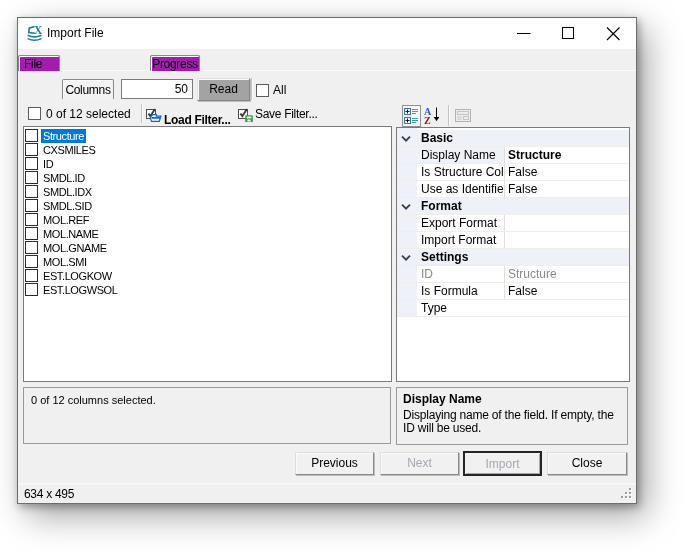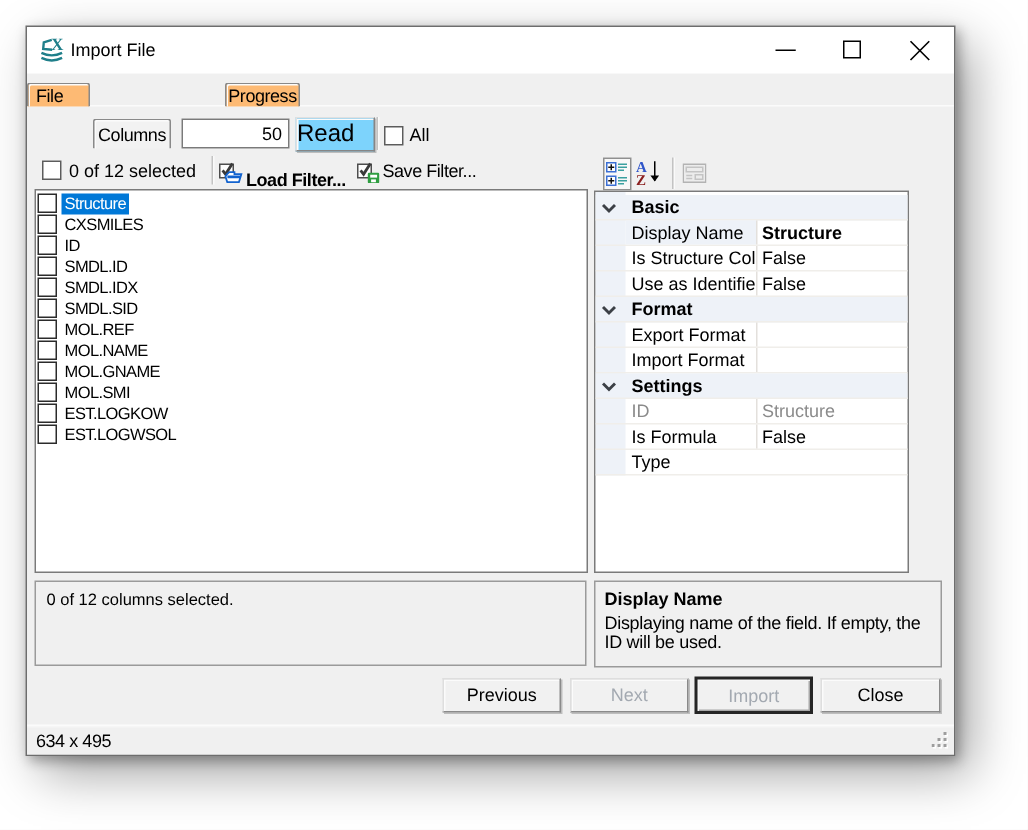--- a/index.html
+++ b/index.html
@@ -10,37 +10,37 @@
     position:absolute; left:17px; top:17px; width:620px; height:487px;
     background:#f0f0f0; border:1px solid #6d6d6d;
     box-shadow: 2px 3px 8px rgba(0,0,0,0.32), 10px 12px 32px rgba(0,0,0,0.36);
     font-size:12px; color:#000;
   }
   
   #titlebar { position:absolute; left:0; top:0; width:618px; height:31px; background:#ffffff; }
   #title-text { position:absolute; left:29px; top:0; height:31px; line-height:31px; font-size:12px; color:#000;text-align:right; }
   .caption-btn { position:absolute; top:0; width:30px; height:31px; text-align:center; }
   
-  .tab { position:absolute; background:#fdba74; border:1px solid #898989; border-bottom:none;
+  .tab { position:absolute; background:#a21caf; border:1px solid #898989; border-bottom:none;
      box-shadow: inset 1px 1px 0 #fbfbfb; border-radius:2px 2px 0 0;
      text-align:center; font-size:12px; letter-spacing:-0.3px; }
   #tabline { position:absolute; left:0px; top:52px; width:618px; height:1px; background:#fbfbfb; }
   
   .sep { position:absolute; width:1px; background:#c3c3c3; box-shadow:1px 0 0 #fafafa; }
-  .btn3d { position:absolute; background:#7dd3fc; border:1px solid; border-color:#e0e0e0 #868686 #868686 #e0e0e0;
+  .btn3d { position:absolute; background:#a3a3a3; border:1px solid; border-color:#e0e0e0 #868686 #868686 #e0e0e0;
      box-shadow: inset 1px 1px 0 #fbfbfb, 1px 1px 0 #bdbdbd;
-     font-size:16px; color:#000; }
+     text-align:center; font-size:12px; color:#000; }
   .chk { position:absolute; width:13px; height:13px; background:#fff; border:1px solid #5c5c5c; }
   
   #list { position:absolute; left:5px; top:108px; width:369px; height:256px; background:#fff; border:1px solid #7a7a7a; }
   .li { position:absolute; left:0; height:14px; font-size:11px; line-height:14px; white-space:nowrap; }
   .li .cb { position:absolute; left:1px; top:0px; width:13px; height:13px; border:1px solid #2b2b2b; background:#fff; }
   .li .tx { position:absolute; left:17px; top:0; padding:0 2px; letter-spacing:-0.4px; }
   
-  #pgrid { position:absolute; left:378px; top:109px; width:210px; height:255px; background:#fff; border:1px solid #7a7a7a; overflow:hidden;text-decoration:underline; }
+  #pgrid { position:absolute; left:378px; top:109px; width:234px; height:255px; background:#fff; border:1px solid #7a7a7a; overflow:hidden;text-decoration:underline; }
   #pgrid .gutter { position:absolute; left:0; top:0; width:20px; height:189px; background:#eef2f8; }
   .prow { position:absolute; left:0; width:232px; height:17px; line-height:17px; font-size:12px; border-bottom:1px solid #f0eeea; }
   .prow .nm { position:absolute; left:20px; top:0; width:87px; height:16px; padding-left:4px; overflow:hidden; white-space:nowrap; }
   .prow .vl { position:absolute; left:107px; top:0; width:125px; height:16px; padding-left:3px; overflow:hidden; white-space:nowrap; border-left:1px solid #e3e0dc; }
   .prow.cat { background:#eef2f8; font-weight:bold; }
   .prow.cat .nm { width:211px; }
   .chev { position:absolute; left:4px; top:4px; width:10px; height:10px; }
   
   #info { position:absolute; left:5px; top:369px; width:368px; height:57px; background:#f0f0f0; border:1px solid #9a9a9a; font-size:11px; }
   #desc { position:absolute; left:378px; top:369px; width:232px; height:58px; background:#f0f0f0; border:1px solid #9a9a9a; font-size:12px; }

